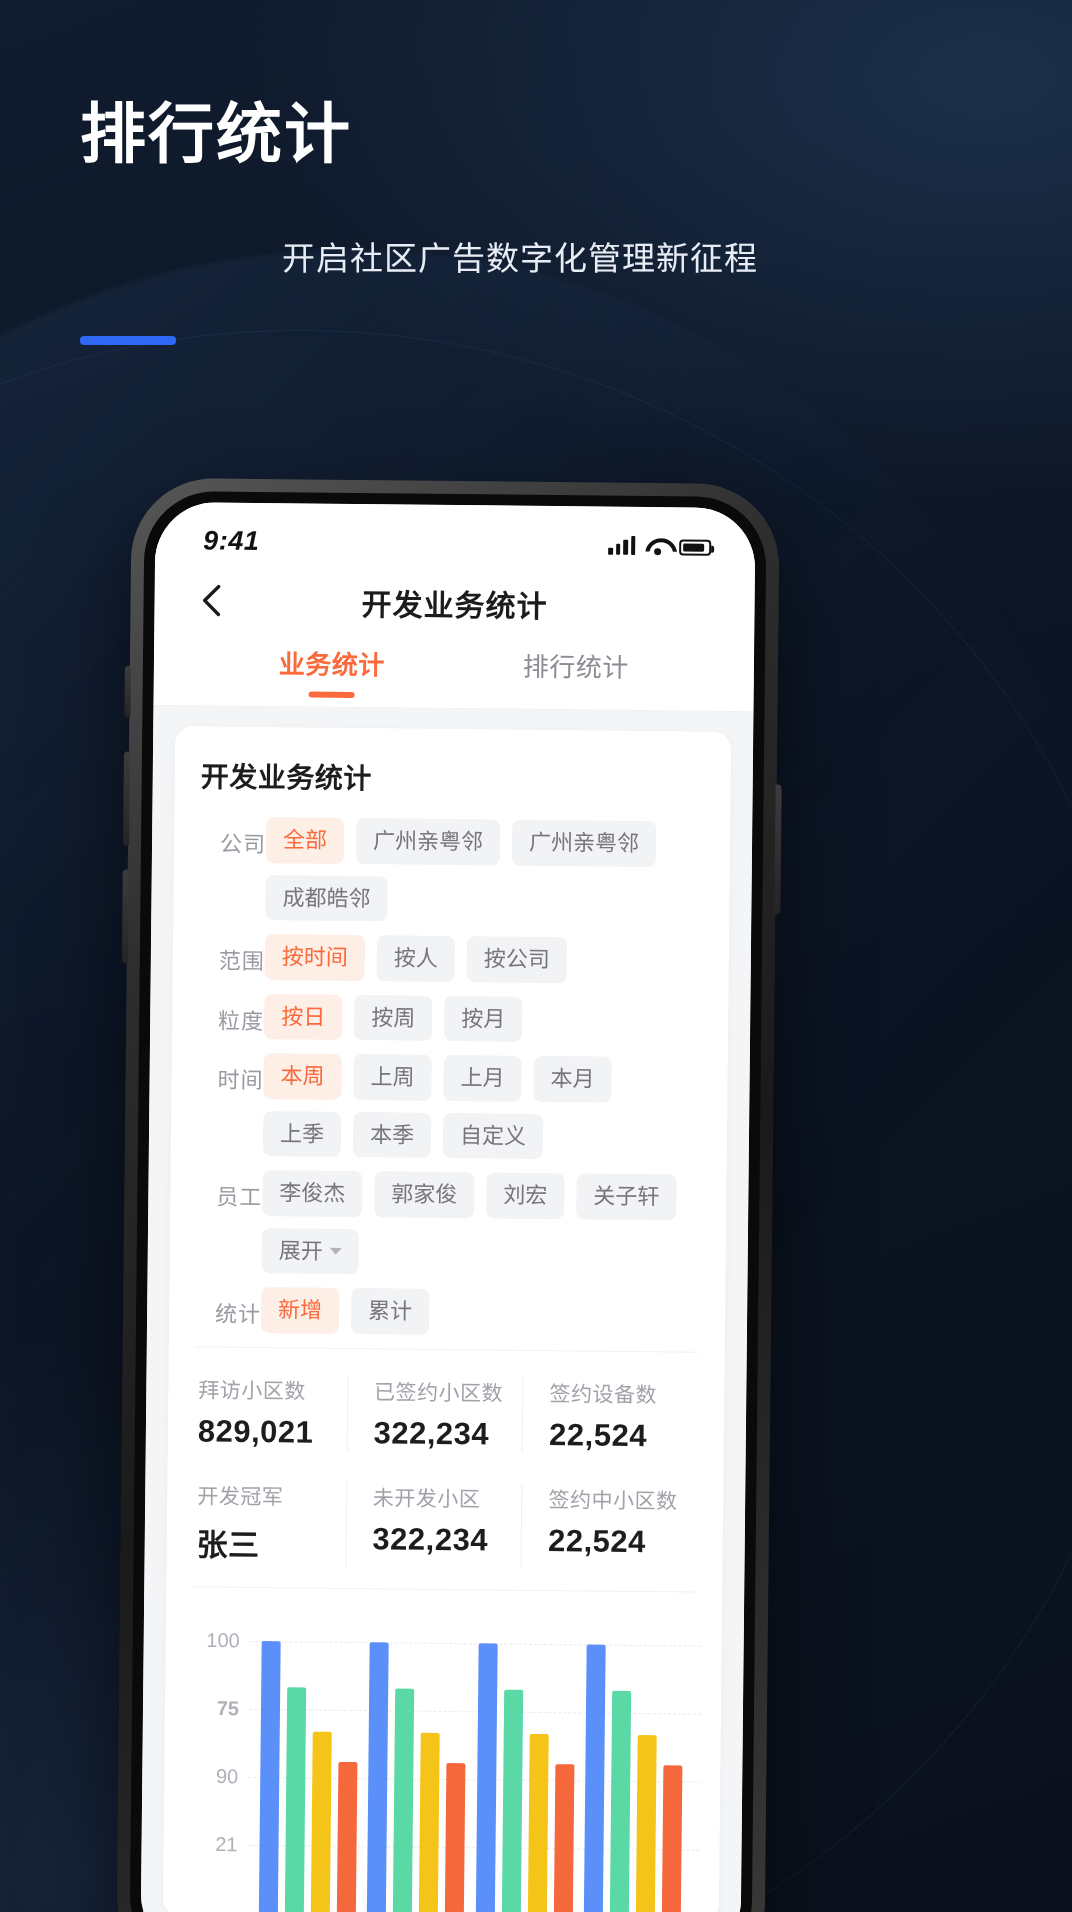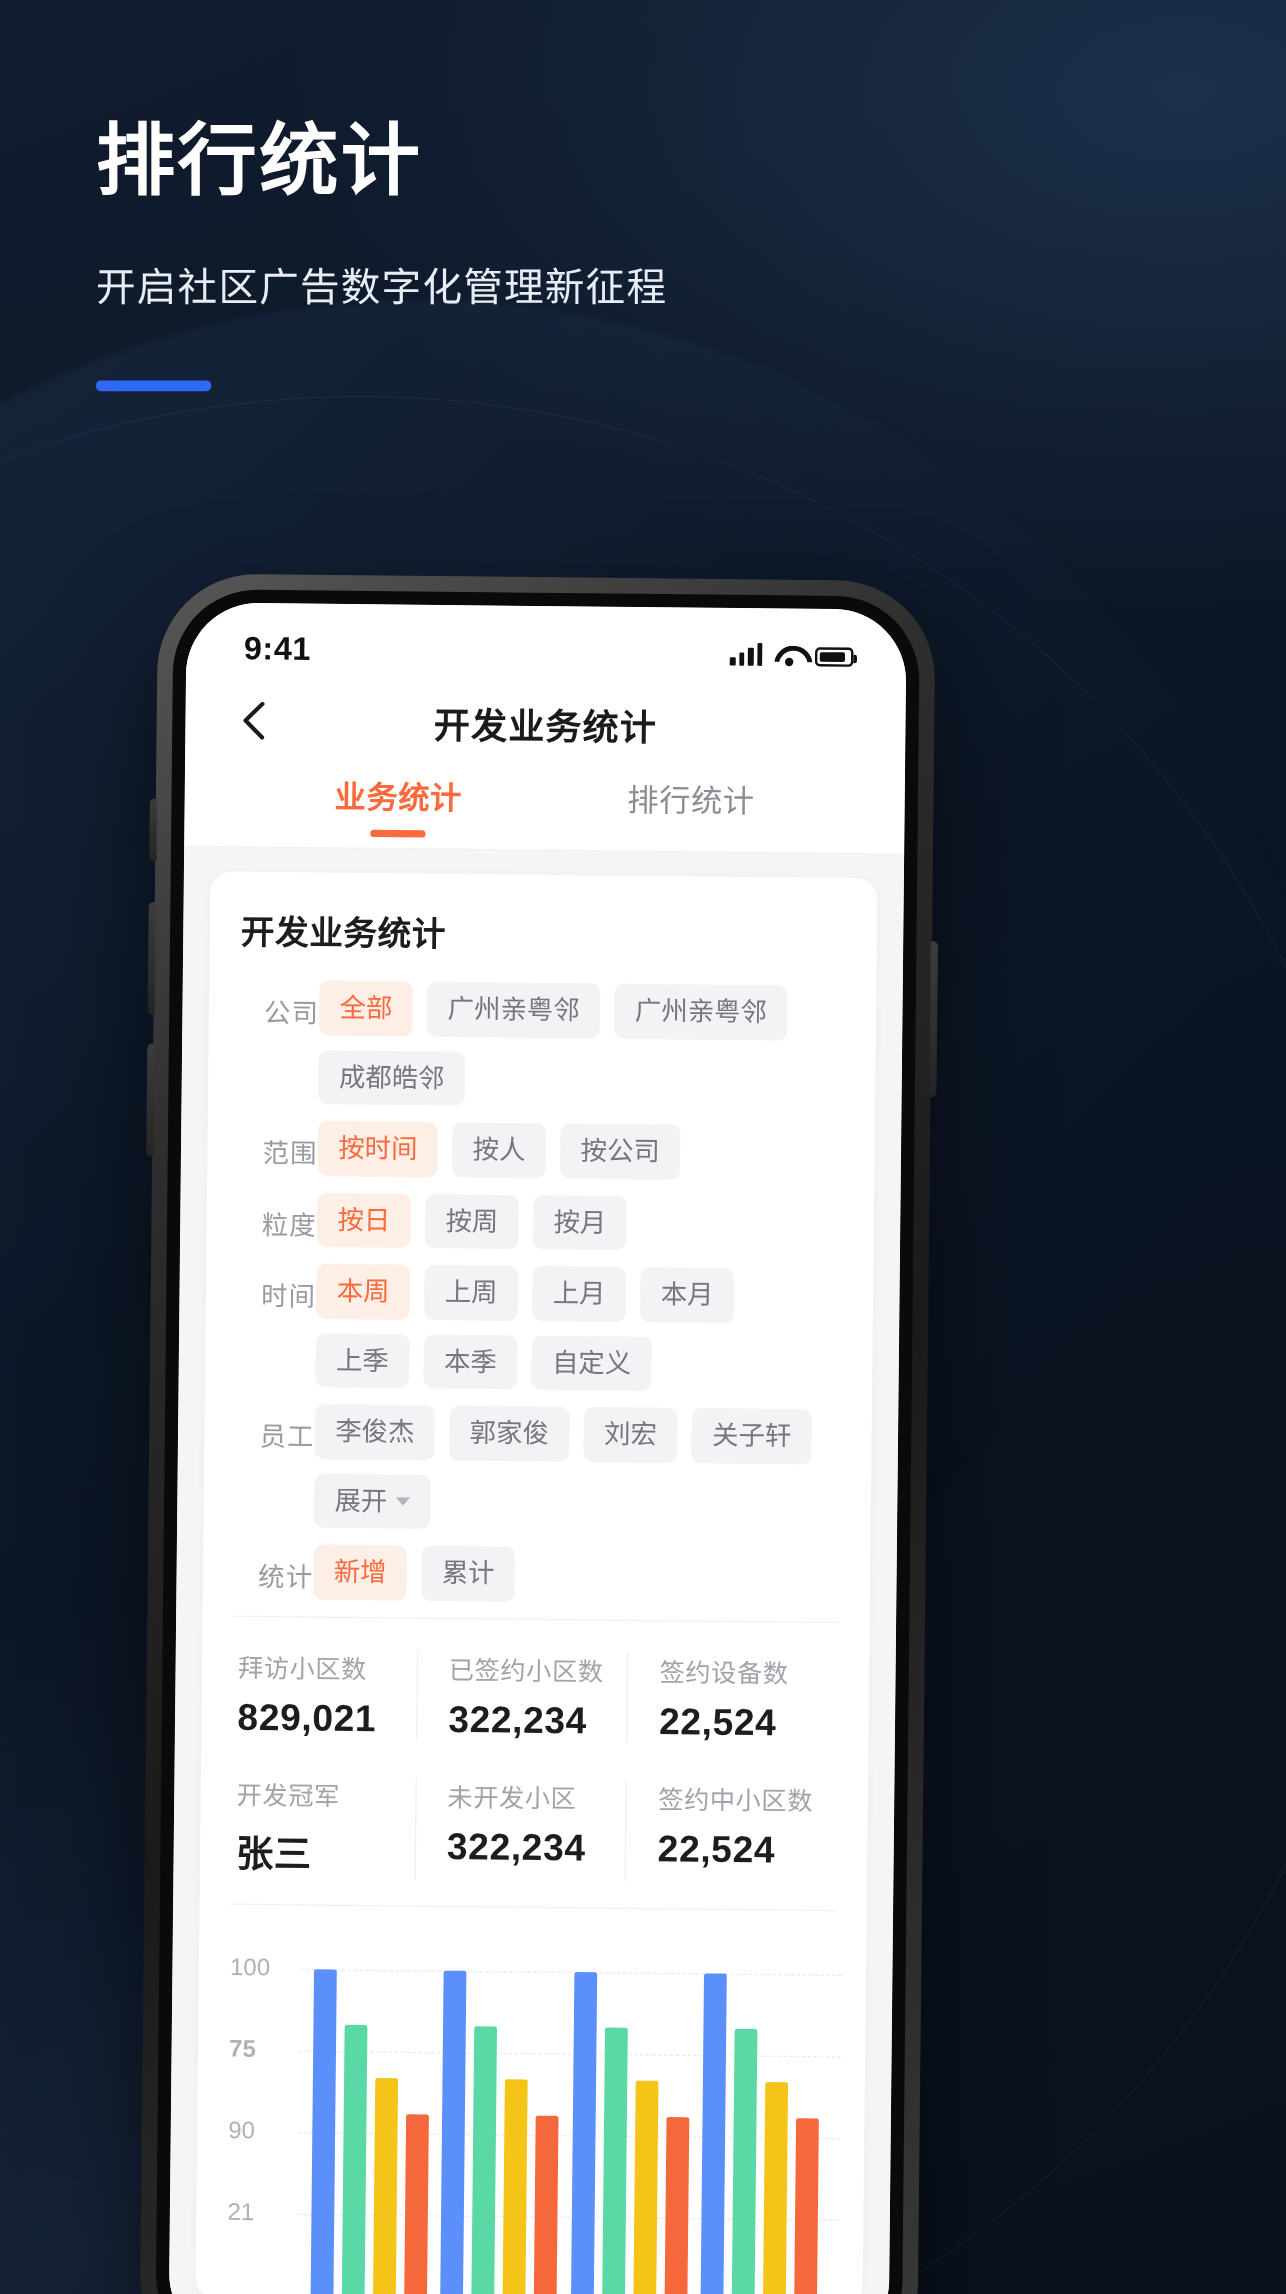--- a/index.html
+++ b/index.html
@@ -39,26 +39,27 @@
   
   .hero { position:absolute; left:80px; top:96px; width:880px; }
   .hero-title {
     font-size:66px;
     line-height:1.16;
     font-weight:700;
     color:#ffffff;
     letter-spacing:2px;
   }
   .hero-sub {
-    margin-top:46px;
+    margin-top:65px;
     font-size:33px;
     line-height:1.3;
     font-weight:400;
     color:#e8edf5;
     letter-spacing:1px;
+    text-align:center;
   }
   .hero-rule {
     margin-top:56px;
     width:96px; height:9px;
     border-radius:4px;
     background:#2f68f5;
   }
 
   
   .phone {
@@ -96,21 +97,21 @@
   .side-btn.b3 { top:392px; height:94px; }
   .side-btn.pwr { left:auto; right:-5px; top:300px; height:130px; border-radius:0 4px 4px 0; }
 
   
   .statusbar {
     height:62px;
     background:#ffffff;
     display:flex; align-items:center; justify-content:space-between;
     padding:14px 44px 0 48px;
   }
-  .status-time { font-size:27px; font-weight:700; color:#111; letter-spacing:0.5px; }
+  .status-time { font-size:27px; font-weight:700; color:#111; letter-spacing:0.5px;font-style:italic; }
   .status-icons { display:flex; align-items:flex-end; gap:10px; }
   .signal { display:flex; align-items:flex-end; gap:3px; height:20px; }
   .signal i { width:4.5px; background:#111; border-radius:1px; display:block; }
   .signal i:nth-child(1){height:7px;}
   .signal i:nth-child(2){height:11px;}
   .signal i:nth-child(3){height:15px;}
   .signal i:nth-child(4){height:19px;}
   .wifi { width:24px; height:18px; position:relative; }
   .wifi::before{
     content:""; position:absolute; left:0; top:1px; width:24px; height:24px;
@@ -221,20 +222,21 @@
     margin-left:58px;
   }
   .grid-line {
     position:absolute; left:0; right:-6px;
     border-top:1px dashed #e9eaee;
   }
   .y-tick {
     position:absolute;
     left:-58px;
     width:48px;
+    text-align:right;
     font-size:20px;
     color:#b0b0b8;
     transform:translateY(-50%);
   }
   .bars {
     position:absolute; left:0; right:0; bottom:0; top:0;
     display:flex;
     align-items:flex-end;
     justify-content:space-around;
     padding:0 6px;

